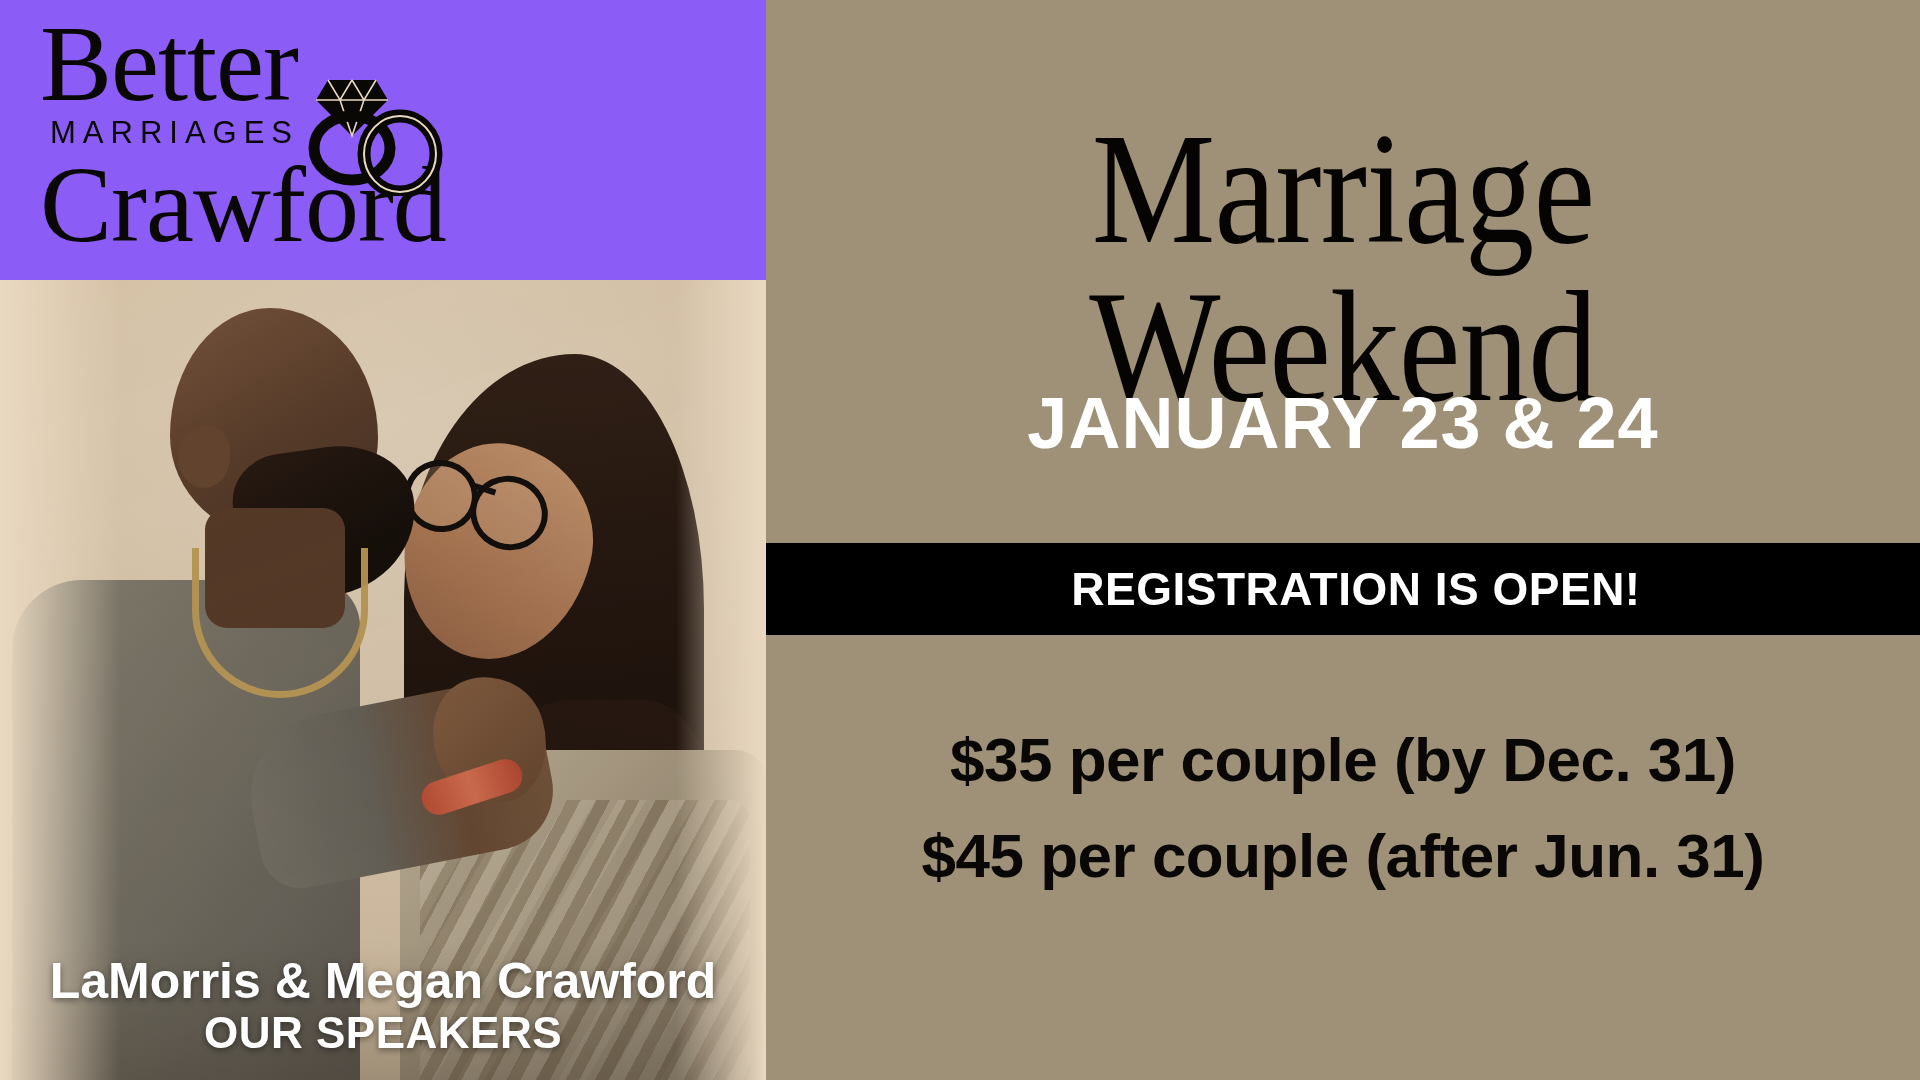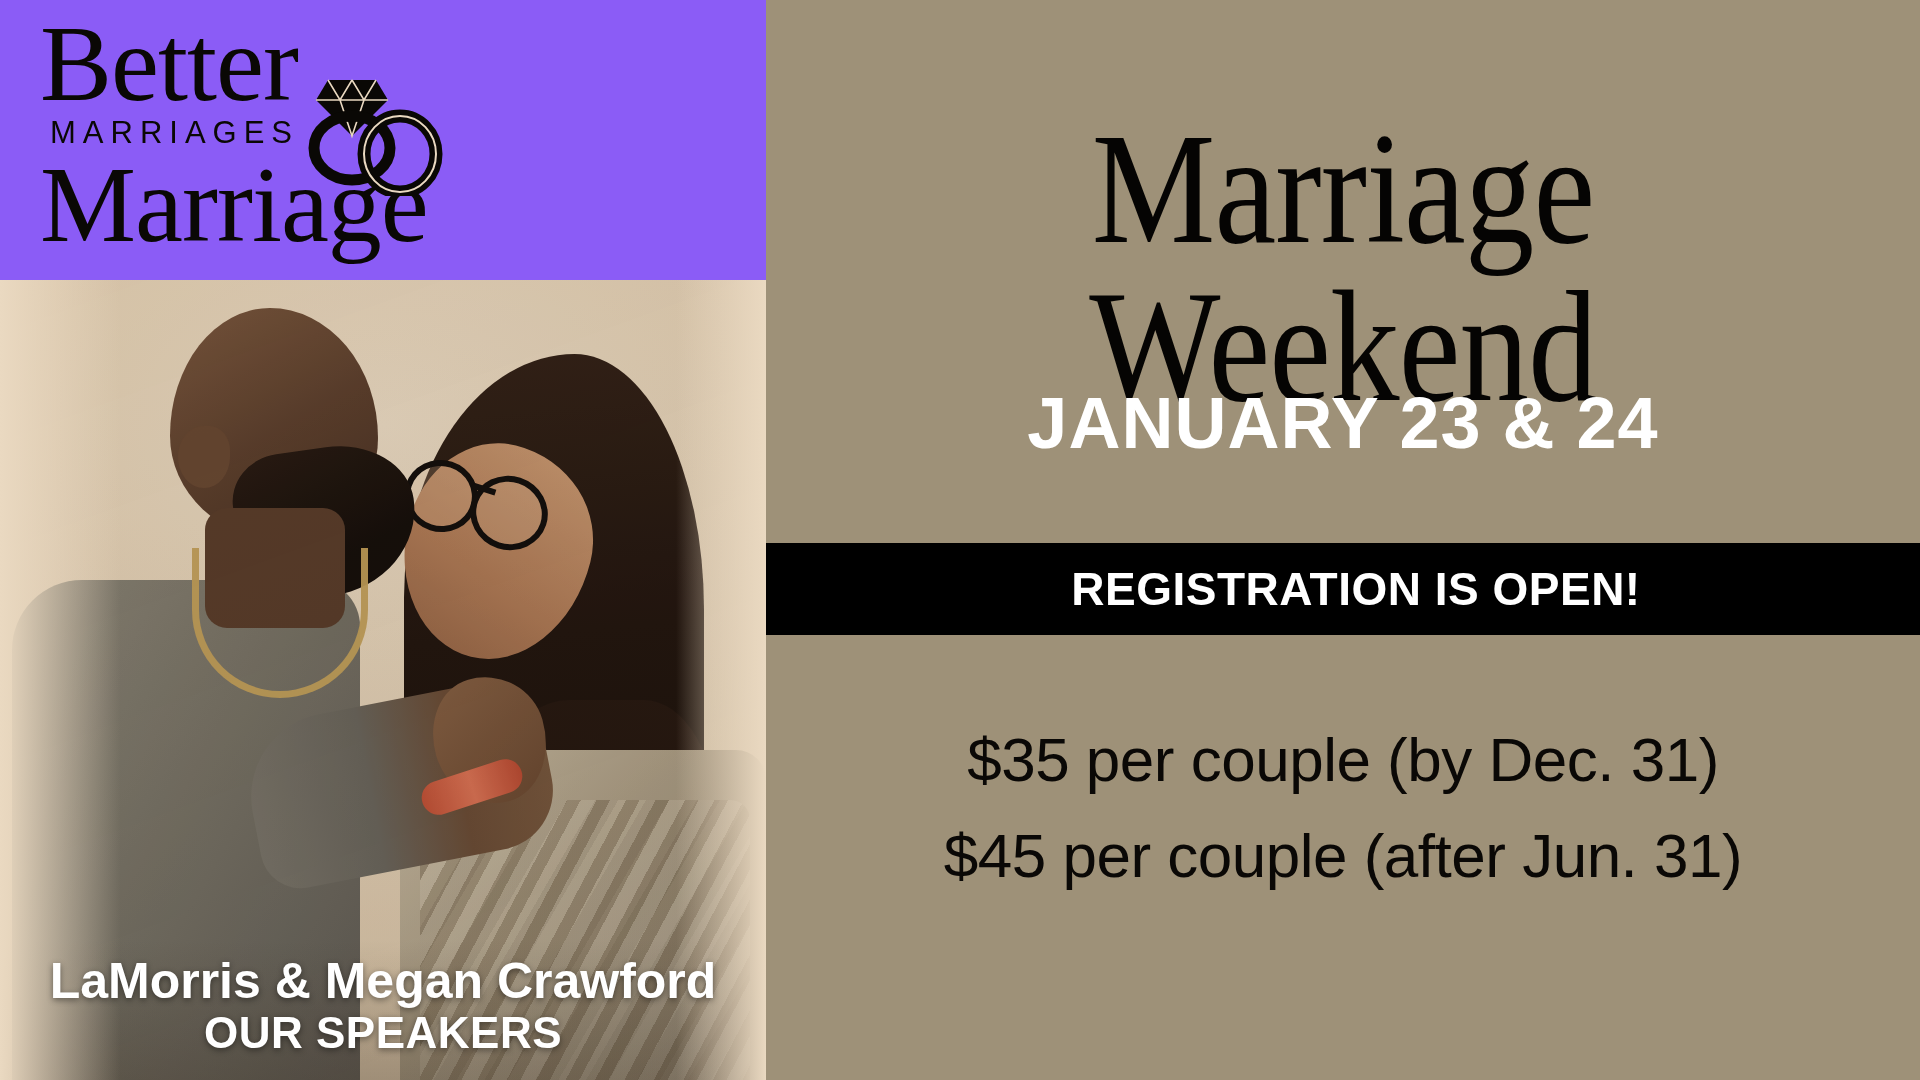--- a/index.html
+++ b/index.html
@@ -188,34 +188,34 @@
     background:#000; display:flex; align-items:center; justify-content:center;padding-left:26px;
   }
   #reg-text {
     color:#fff; font-size:46px; font-weight:bold; letter-spacing:.5px;
   }
   #prices {
     position:absolute; left:0; right:0; top:712px;
     text-align:center; color:#0a0806;
   }
   .price-line {
-    font-size:62px; font-weight:normal; line-height:1.55; letter-spacing:-.5px;
+    font-size:62px; font-weight:bold; line-height:1.55; letter-spacing:-.5px;
   }
 </style>
 </head>
 <body>
 
 <div id="poster">
 
   <div id="left-panel">
 
     <div id="logo">
       <div class="logo-word" id="logo-better">Better</div>
       <div id="logo-marriages">MARRIAGES</div>
-      <div class="logo-word" id="logo-together">Marriage</div>
+      <div class="logo-word" id="logo-together">Crawford</div>
 
       <svg id="rings-icon" width="150" height="130" viewBox="0 0 150 130">
 
         <g fill="#0a0805">
           <path d="M30 14 L78 14 L90 34 L54 70 L18 34 Z"></path>
         </g>
         <g stroke="#ead9c1" stroke-width="1.6" fill="none">
           <path d="M30 14 L42 34 L54 14 M54 14 L66 34 L78 14 M18 34 L90 34 M42 34 L54 70 L66 34"></path>
         </g>
 

